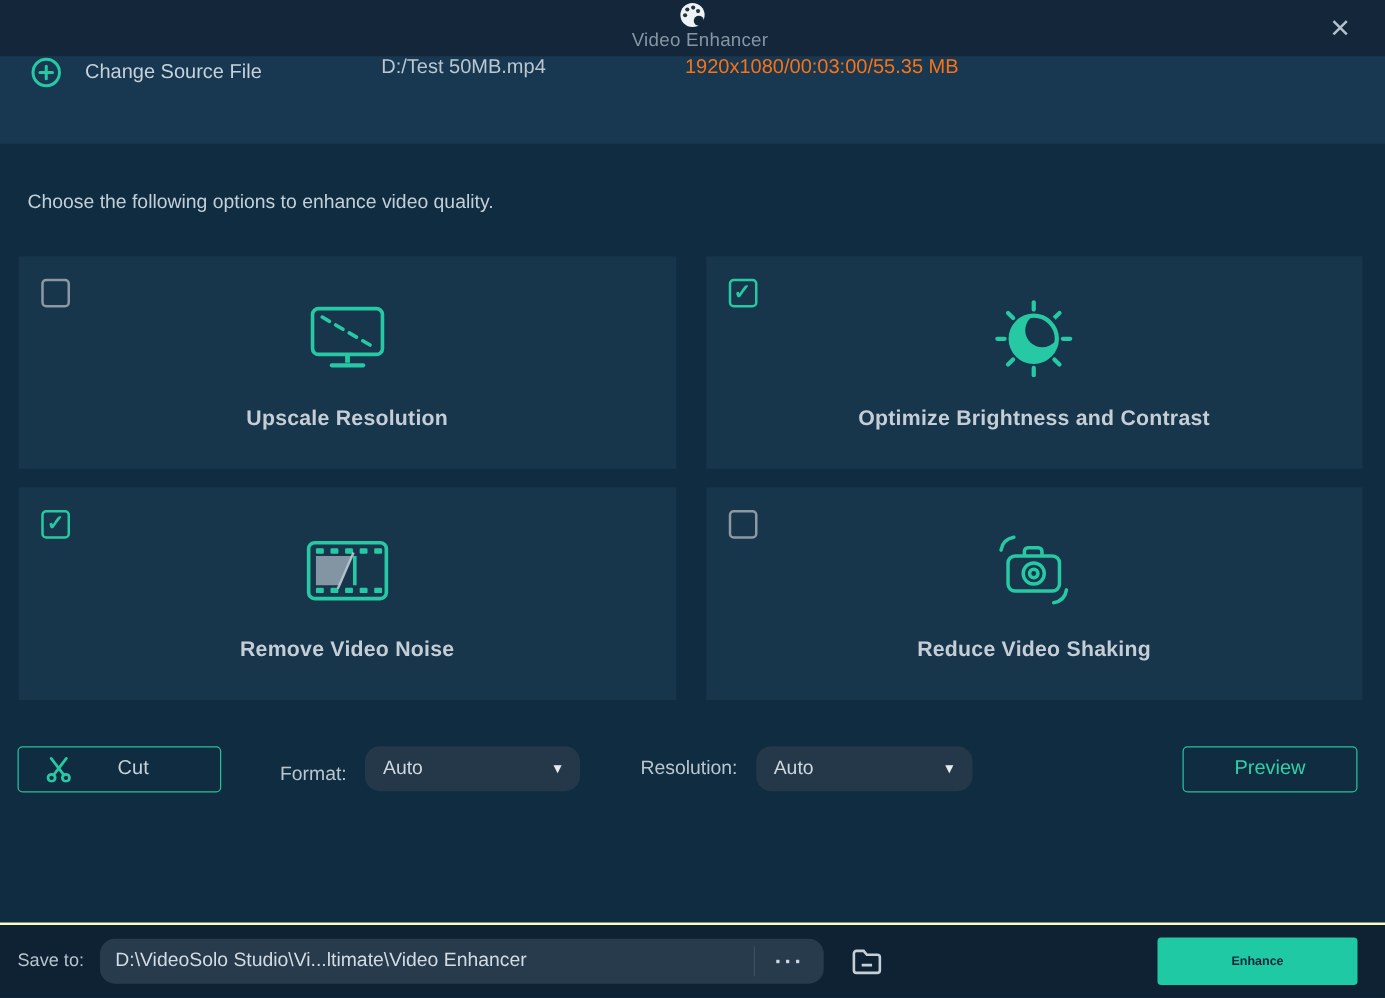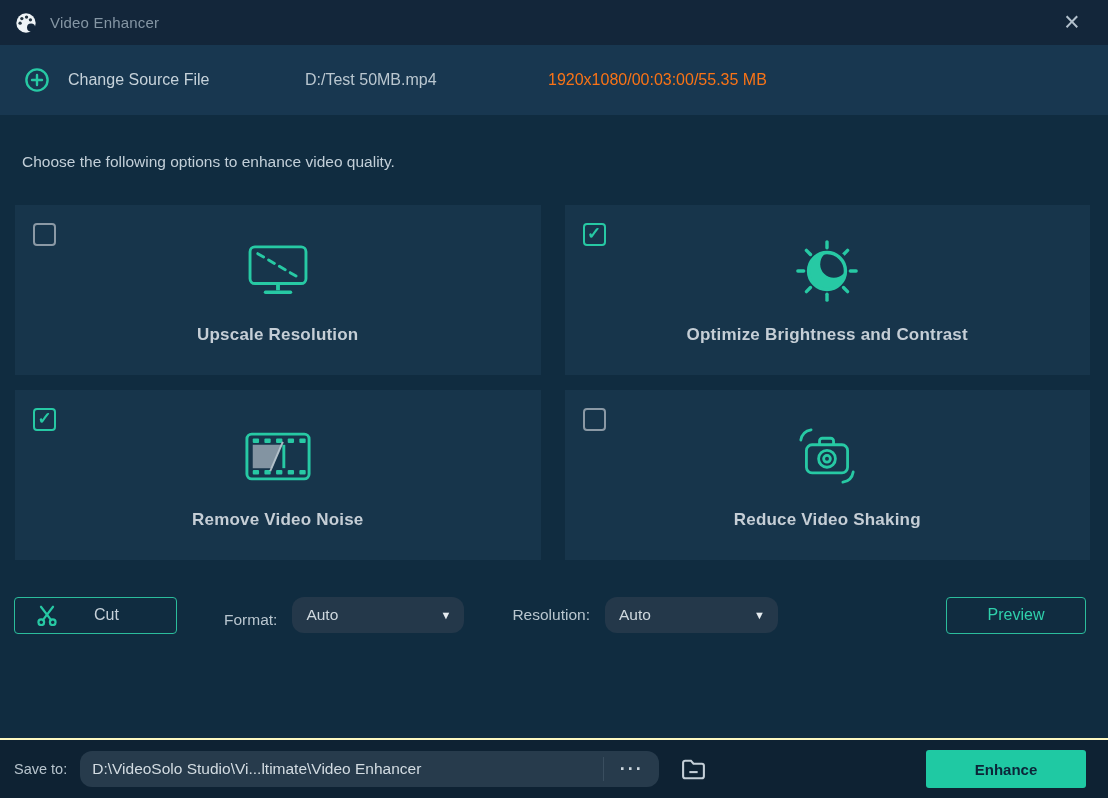--- a/index.html
+++ b/index.html
@@ -12,35 +12,36 @@
     color:#c4cfd8;
   }
   svg { display:block; }
 
   
   .titlebar {
     position:absolute; top:0; left:0; width:100%; height:45px;
     background:#13263a;
     display:flex; align-items:center;
     padding:0 14px;
+    flex-direction:column;
   }
   .titlebar .app-title {
     margin-left:12px; font-size:15px; color:#8596a4; letter-spacing:.2px;
   }
   .close-btn {
     position:absolute; right:14px; top:0; width:44px; height:45px;
     display:flex; align-items:center; justify-content:center;
     font-size:27px; font-weight:300; color:#b3c1cd; cursor:default; line-height:1;
   }
 
   
   .sourcebar {
     position:absolute; top:45px; left:0; width:100%; height:70px;
     background:#183750;
-    display:flex; align-items:center;
+    display:flex; align-items:flex-start;
     padding:0 24px;
   }
   .change-source {
     display:flex; align-items:center; cursor:default;
   }
   .change-source .label {
     margin-left:18px; font-size:16px; color:#c6d2da;
   }
   .file-name {
     position:absolute; left:305px; font-size:16px; color:#bac7d0;
@@ -160,21 +161,21 @@
   .open-folder-btn {
     margin-left:16px; width:36px; height:36px;
     display:flex; align-items:center; justify-content:center;
     cursor:default;
   }
   .enhance-btn {
     margin-left:auto;
     width:160px; height:38px;
     background:#1fc9a3; border:none; border-radius:3px;
     font-family:"Liberation Sans", sans-serif;
-    font-size:15px; font-weight:bold; color:#0c2538;
+    font-size:10px; font-weight:bold; color:#0c2538;
     display:flex; align-items:center; justify-content:center;
     cursor:default;
   }
 </style>
 </head>
 <body>
 
 <div class="titlebar">
   <span>
     <svg width="24" height="24" viewBox="0 0 26 26">

